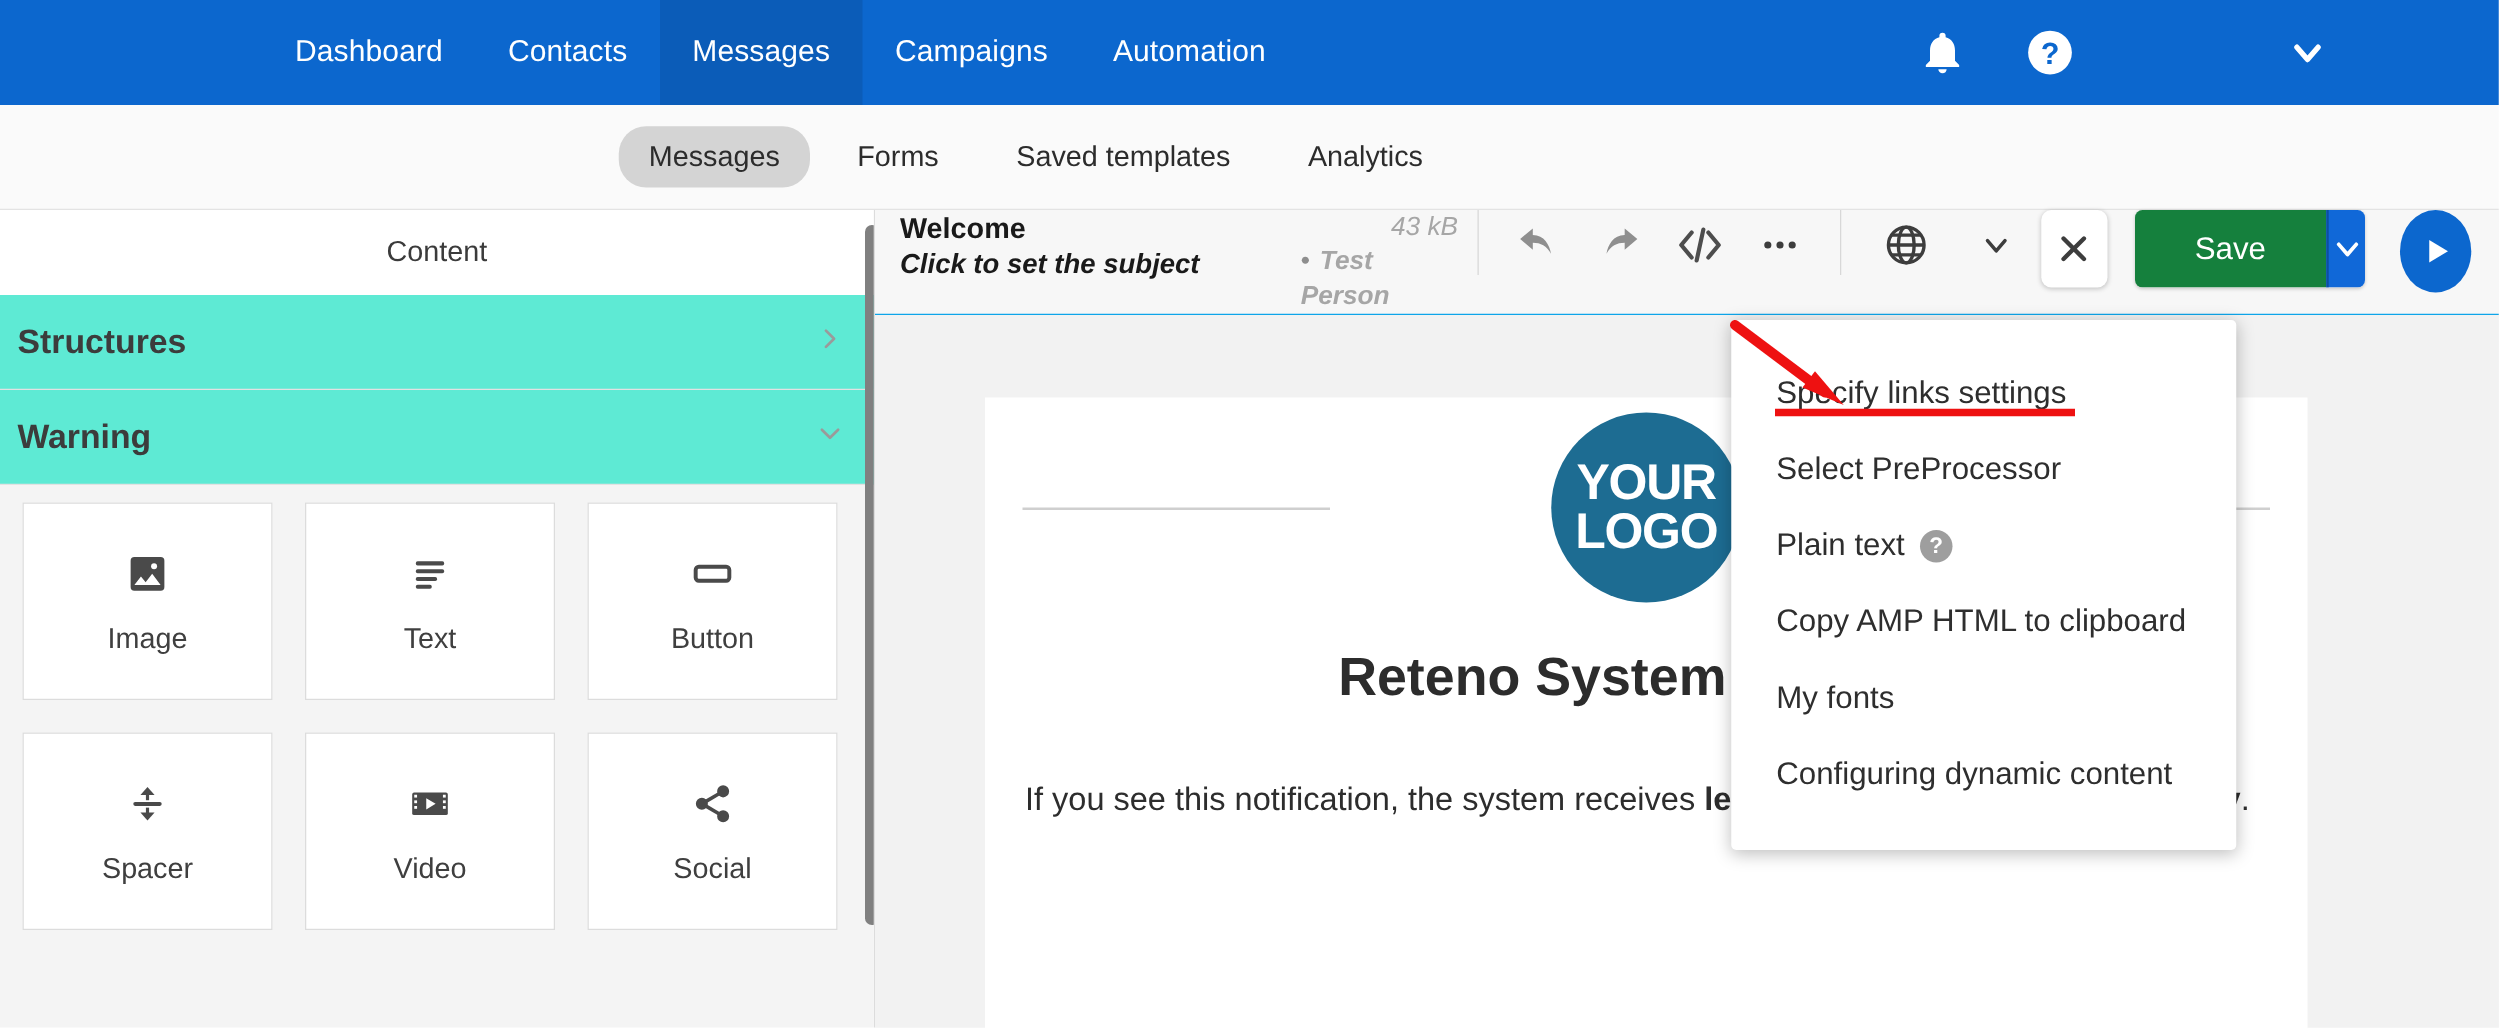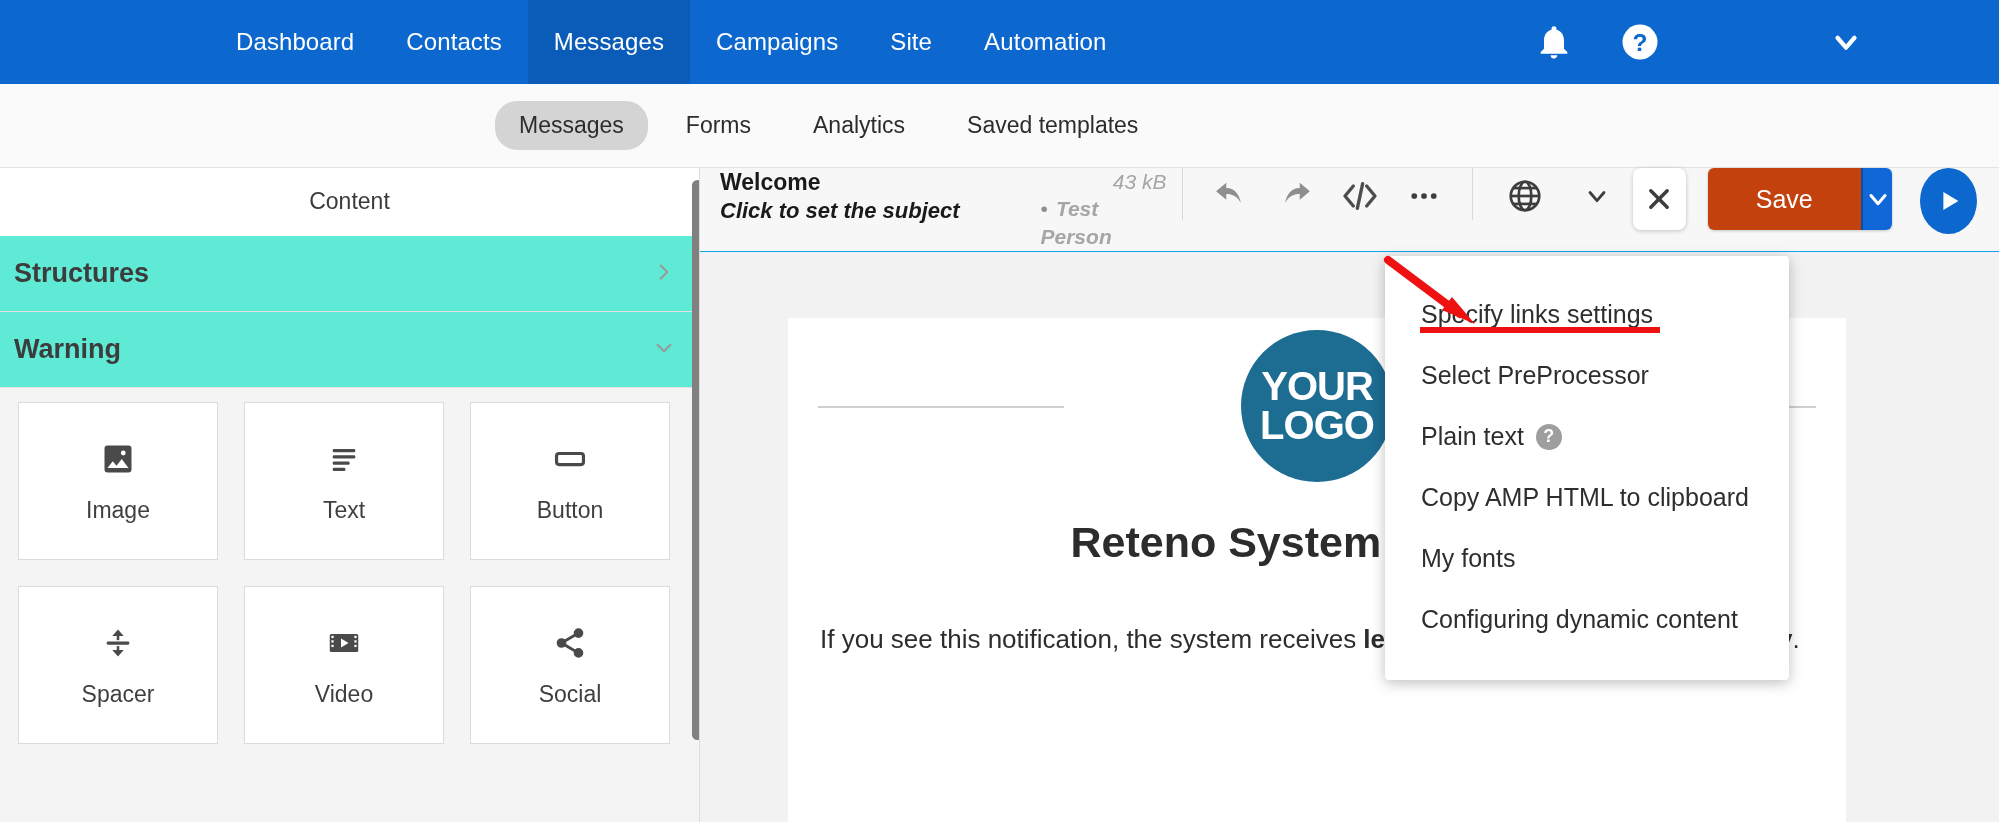--- a/index.html
+++ b/index.html
@@ -122,21 +122,21 @@
   .globe-group { display: flex; align-items: center; cursor: pointer; }
   .spacer-flex { flex: 1; }
   .close-btn {
     width: 62px; height: 62px; background: #ffffff; border-radius: 8px;
     box-shadow: 0 1px 4px rgba(0,0,0,.22);
     display: flex; align-items: center; justify-content: center;
     color: #3d3d3d; cursor: pointer; margin-right: 22px;
   }
   .save-group { display: flex; align-items: stretch; border-radius: 6px; overflow: hidden; box-shadow: 0 1px 3px rgba(0,0,0,.2); }
   .save-main {
-    background: #c2410c; color: #fff; font-size: 25px;
+    background: #15803d; color: #fff; font-size: 25px;
     padding: 0 48px; display: flex; align-items: center; height: 62px; cursor: pointer;
   }
   .save-caret {
     background: #1068d8; color: #fff; width: 62px; height: 62px;
     display: flex; align-items: center; justify-content: center;
     border-left: 2px solid #0b4fa3; cursor: pointer;
   }
   .play-btn {
     width: 66px; height: 66px; border-radius: 50%; background: #0c67ce;
     display: flex; align-items: center; justify-content: center;
@@ -192,21 +192,20 @@
 </style>
 </head>
 <body>
 
 <div class="topbar">
   <div class="topnav">
     <div class="topnav-item">Dashboard</div>
     <div class="topnav-item">Contacts</div>
     <div class="topnav-item active">Messages</div>
     <div class="topnav-item">Campaigns</div>
-    <div class="topnav-item">Site</div>
     <div class="topnav-item">Automation</div>
   </div>
   <div class="topbar-right">
     <div class="icon-btn bell">
       <svg width="40" height="40" viewBox="0 0 24 24" fill="#ffffff">
           <path d="M12 22c1.1 0 2-.9 2-2h-4a2 2 0 0 0 2 2zm6-6v-5c0-3.07-1.64-5.64-4.5-6.32V4a1.5 1.5 0 0 0-3 0v.68C7.63 5.36 6 7.92 6 11v5l-2 2v1h16v-1l-2-2z"></path>
         </svg>
     </div>
     <div class="icon-btn qmark">
       <svg width="42" height="42" viewBox="0 0 24 24">
@@ -219,22 +218,22 @@
           <polyline points="6 9 12 16 18 9"></polyline>
         </svg>
     </div>
   </div>
 </div>
 
 <div class="subnav">
   <div class="subnav-inner">
     <div class="subnav-item active">Messages</div>
     <div class="subnav-item">Forms</div>
+    <div class="subnav-item">Saved templates</div>
     <div class="subnav-item">Analytics</div>
-    <div class="subnav-item">Saved templates</div>
   </div>
 </div>
 
 <div class="body-area">
 
   <div class="sidebar">
     <div class="side-tabs">
       <div class="side-tab active">Content</div>
     </div>
 

